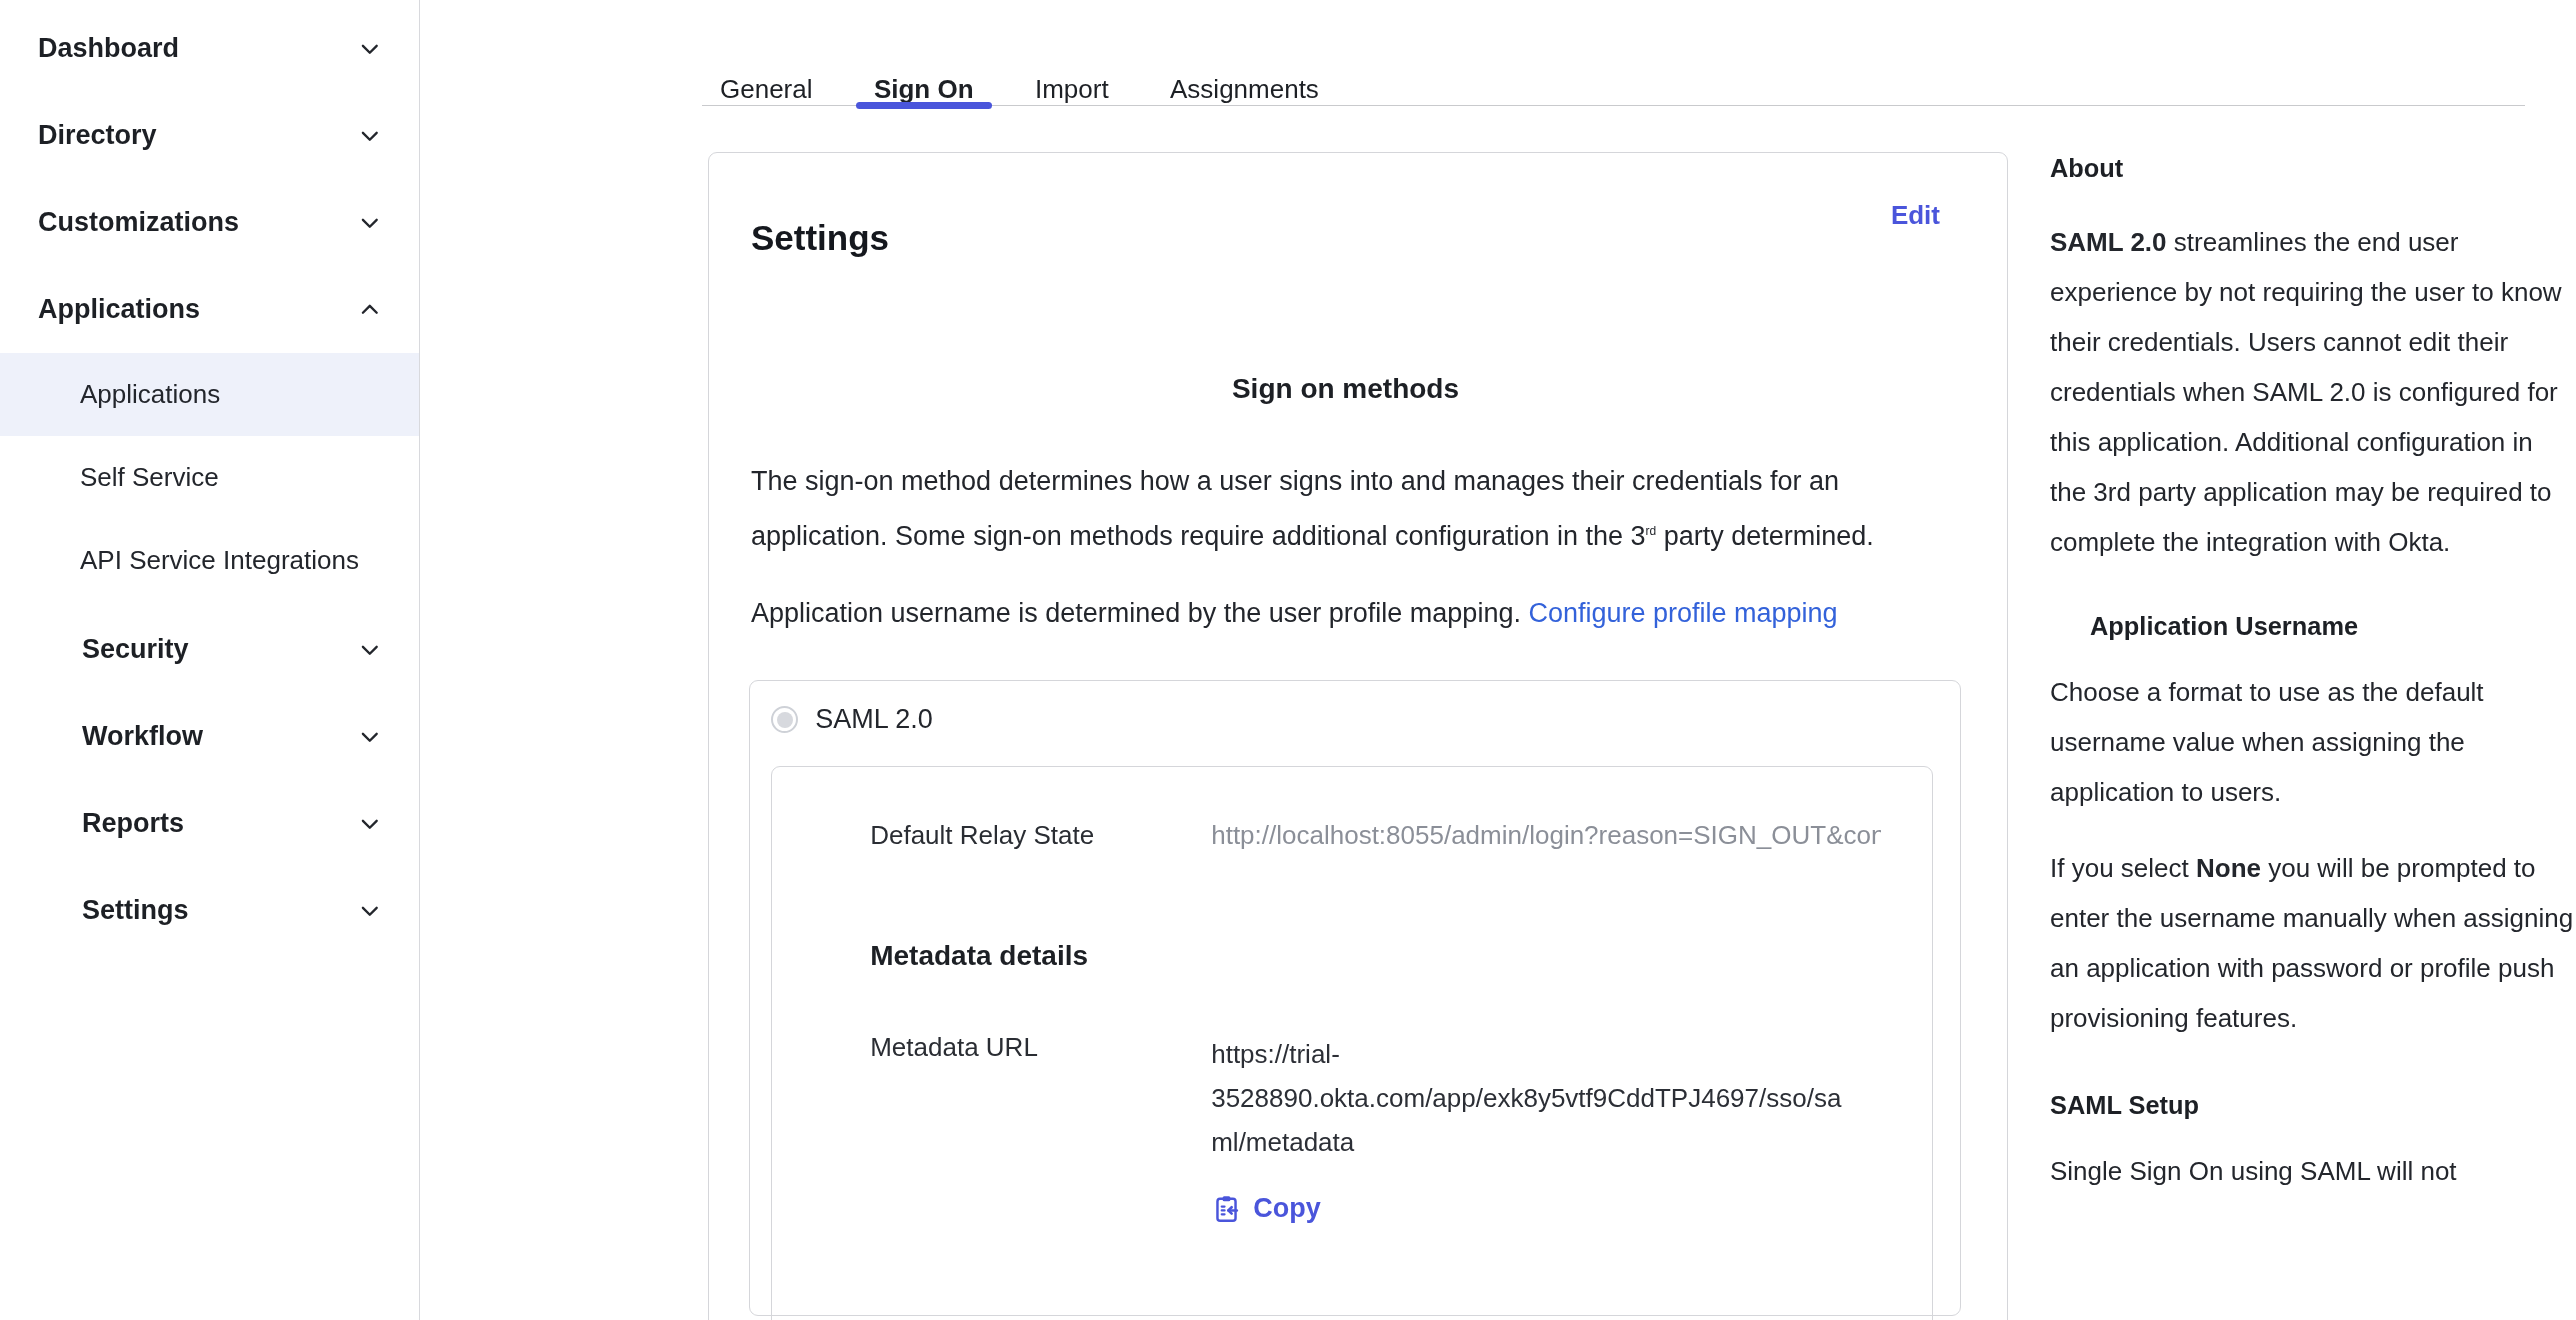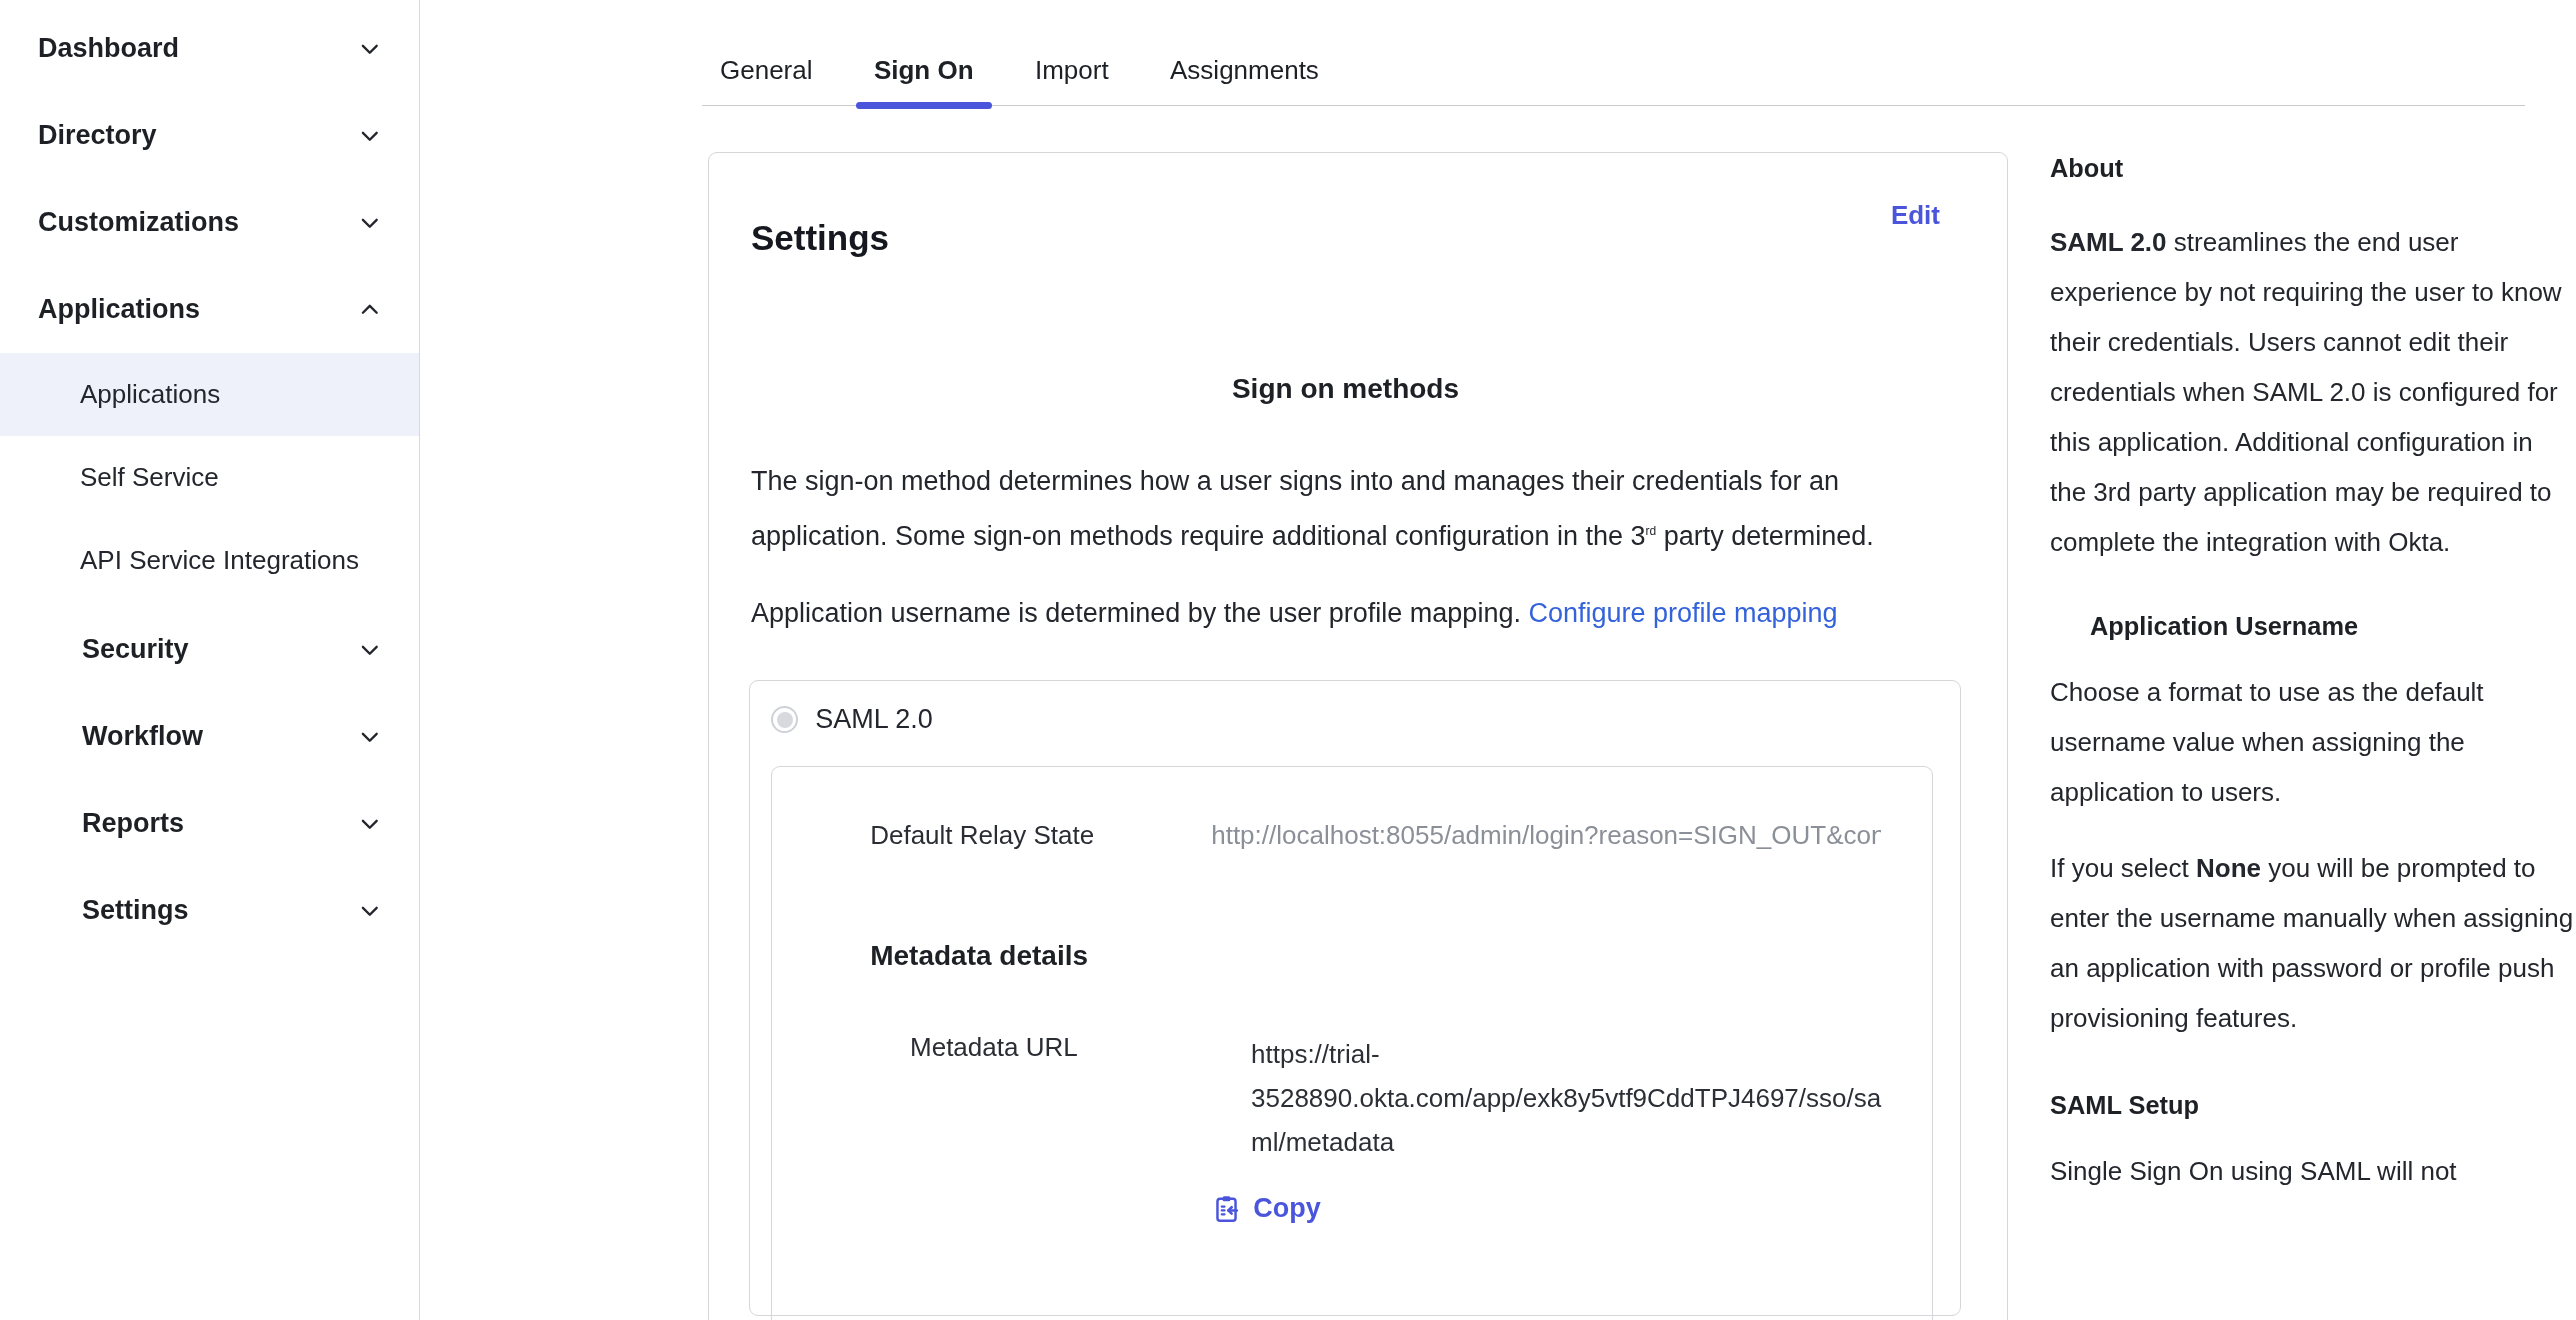--- a/index.html
+++ b/index.html
@@ -20,21 +20,21 @@
   .nav-sub {
     height:83px; display:flex; align-items:center; padding-left:80px;
     font-size:26px; color:#23262c; cursor:pointer;
   }
   .nav-sub.selected { background:#eef1fa; }
   .group-lower { margin-top:3.6px;margin-left:44px; }
   .chev { width:23.6px; height:23.6px; color:#23262c; flex:none; }
   
   .tabbar {
     position:absolute; left:702px; top:35px; width:1823px; height:71px;
-    border-bottom:1.8px solid #c9cacd; display:flex; gap:25.4px;
+    border-bottom:1.8px solid #c9cacd; display:flex; gap:25.4px;align-items:flex-end;
   }
   .tab {
     position:relative; display:flex; align-items:center; padding:0 18px;
     font-size:26px; font-weight:500; color:#1d2025; cursor:pointer; white-space:nowrap;
   }
   .tab.active { font-weight:600; }
   .tab.active::after {
     content:""; position:absolute; left:0; right:0; bottom:-3.6px; height:6.4px;
     border-radius:3.6px; background:#4a55db;
   }
@@ -60,21 +60,21 @@
   .radio {
     width:27px; height:27px; border-radius:50%; border:2.7px solid #ced1d7;
     background:#fff; position:relative; flex:none; cursor:pointer;
   }
   .radio::after { content:""; position:absolute; inset:3.6px; border-radius:50%; background:#d7d9de; }
   .radio-label { font-size:27px; color:#23262c; }
   .inner-box {
     margin-top:31px; width:1162px; height:563px;
     border:0.9px solid #d5d6da; border-radius:9px; padding:53px 51px 0 98px;
   }
-  .field-row { display:flex; font-size:26px;justify-content:flex-end; }
+  .field-row { display:flex; font-size:26px; }
   .field-label { width:341px; flex:none; color:#2a2d33; }
   .field-value.gray { color:#8b8f98; white-space:nowrap; overflow:hidden; }
   .metadata-title { font-size:28px; font-weight:700; color:#1d2025; margin-top:89px; }
   .url-row { margin-top:60px; }
   .field-value.url { color:#2c2f36; line-height:44px; white-space:pre-line; }
   .copy-row {
     margin-top:29px; margin-left:341px; display:flex; align-items:center; gap:11px;
     color:#4a55db; font-weight:700; font-size:27px; cursor:pointer;
   }
   .copy-icon { width:31px; height:31px; flex:none; }

